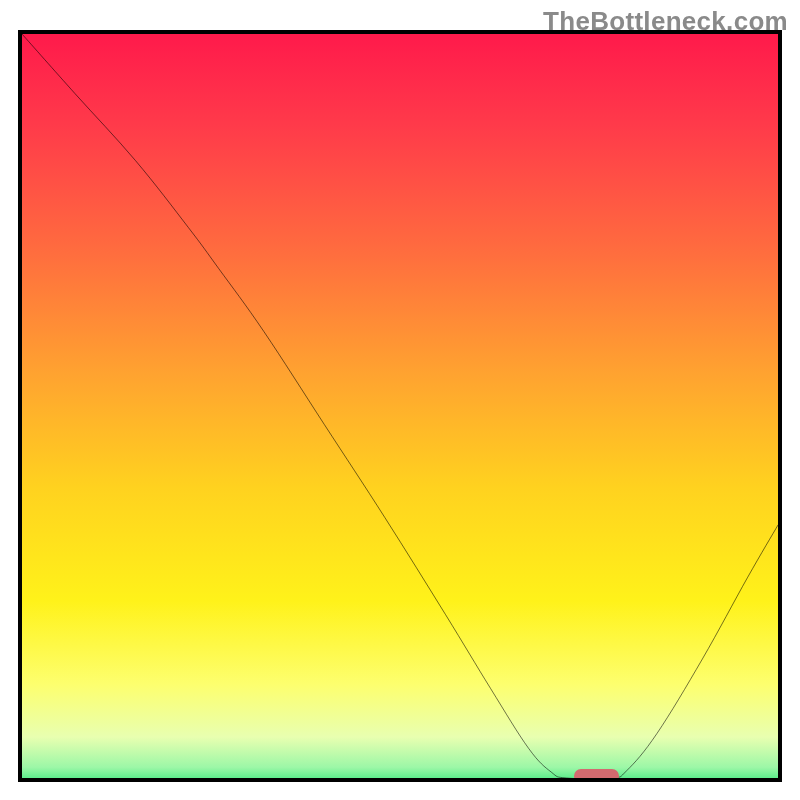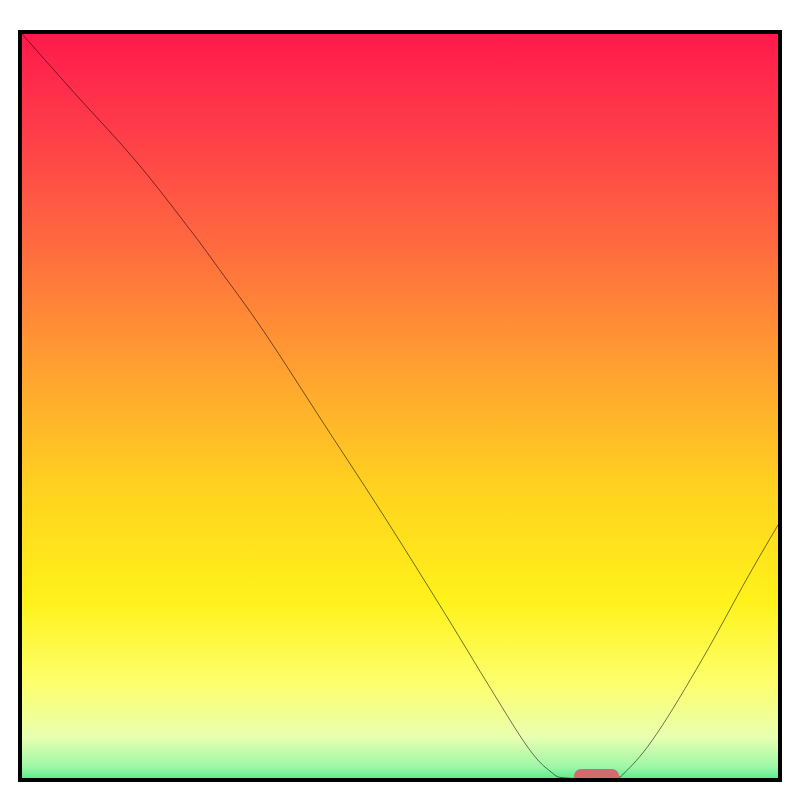--- a/index.html
+++ b/index.html
@@ -47,20 +47,21 @@
     height: 14px;
     border-radius: 7px;
     background: #d36a6f;
   }
 </style>
 </head>
 <body>
 
 <div class="stage">
 
+  <div class="watermark">TheBottleneck.com</div>
 
   <div class="plot-frame">
     <div class="plot-inner">
 
       <svg class="gradient" viewBox="0 0 100 100" preserveAspectRatio="none">
         <defs>
           <linearGradient id="bg-grad" x1="0" y1="0" x2="0" y2="1">
               <stop offset="0%" stop-color="#ff1a4b"></stop>
               <stop offset="12%" stop-color="#ff3a4a"></stop>
               <stop offset="28.000000000000004%" stop-color="#ff6a3f"></stop>

